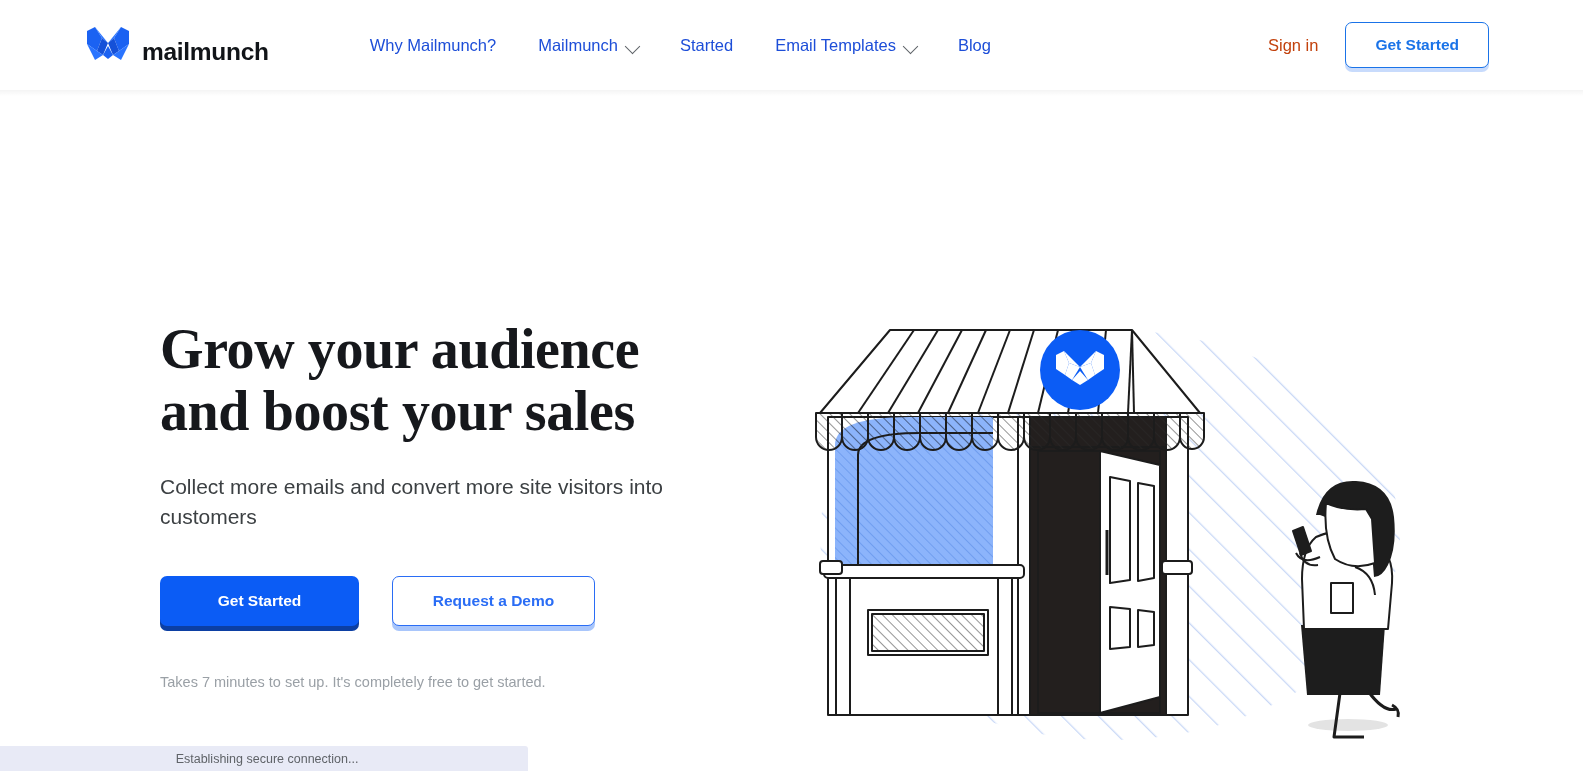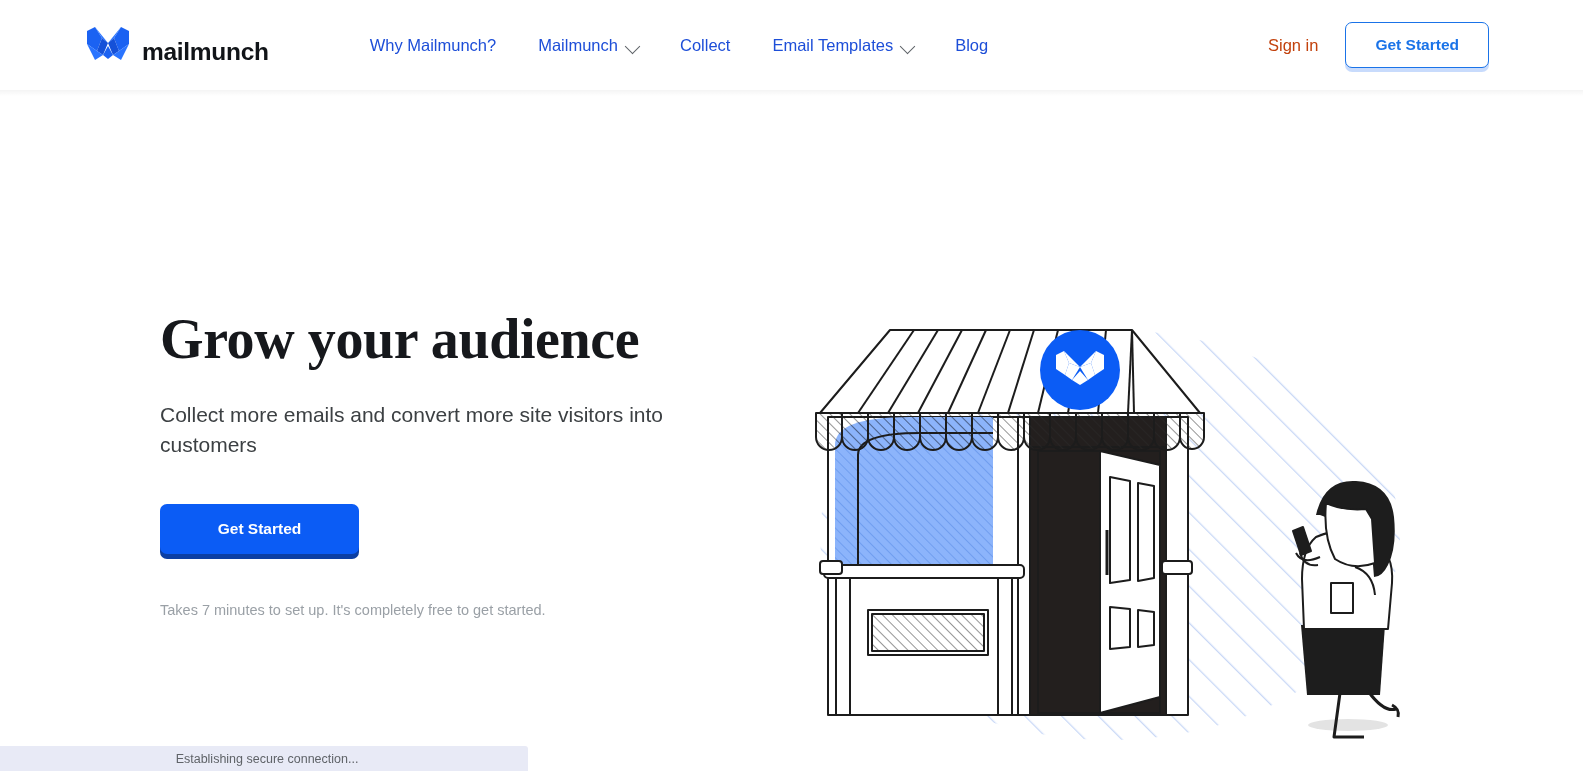--- a/index.html
+++ b/index.html
@@ -105,21 +105,21 @@
   .page {
     position: relative;
     width: 1583px;
     height: 681px;
     background: #ffffff;
   }
 
   .hero {
     position: absolute;
     left: 160px;
-    top: 218px;
+    top: 228px;
     width: 620px;
   }
   .hero h1 {
     font-family: "Liberation Serif", "DejaVu Serif", serif;
     font-size: 56px;
     line-height: 62px;
     font-weight: bold;
     color: #16181c;
     letter-spacing: -0.4px;
   }
@@ -220,21 +220,21 @@
 
   <nav class="nav">
     <div class="nav-item">
       <span>Why Mailmunch?</span>
     </div>
     <div class="nav-item">
       <span>Mailmunch</span>
       <i class="caret"></i>
     </div>
     <div class="nav-item">
-      <span>Collect</span>
+      <span>Started</span>
     </div>
     <div class="nav-item">
       <span>Email Templates</span>
       <i class="caret"></i>
     </div>
     <div class="nav-item">
       <span>Blog</span>
     </div>
   </nav>
 
@@ -242,25 +242,27 @@
     <a class="signin">Sign in</a>
     <button class="btn-outline-nav">Get Started</button>
   </div>
 </div>
 
 <div class="page">
 
   <div class="hero">
     <h1>
       <span>Grow your audience</span><br>
+      <span>and boost your sales</span>
     </h1>
     <p class="sub">Collect more emails and convert more site visitors into customers</p>
 
     <div class="cta-row">
       <button class="btn-primary">Get Started</button>
+      <button class="btn-secondary">Request a Demo</button>
     </div>
 
     <p class="fine-print">Takes 7 minutes to set up. It's completely free to get started.</p>
   </div>
 
   <div class="illustration">
     <svg viewBox="0 0 660 430" xmlns="http://www.w3.org/2000/svg">
       <defs>
         <pattern id="bgHatch" width="26" height="26" patternUnits="userSpaceOnUse" patternTransform="rotate(-45)">
           <line x1="0" y1="0" x2="0" y2="26" stroke="#c9d8f6" stroke-width="2.6"></line>

